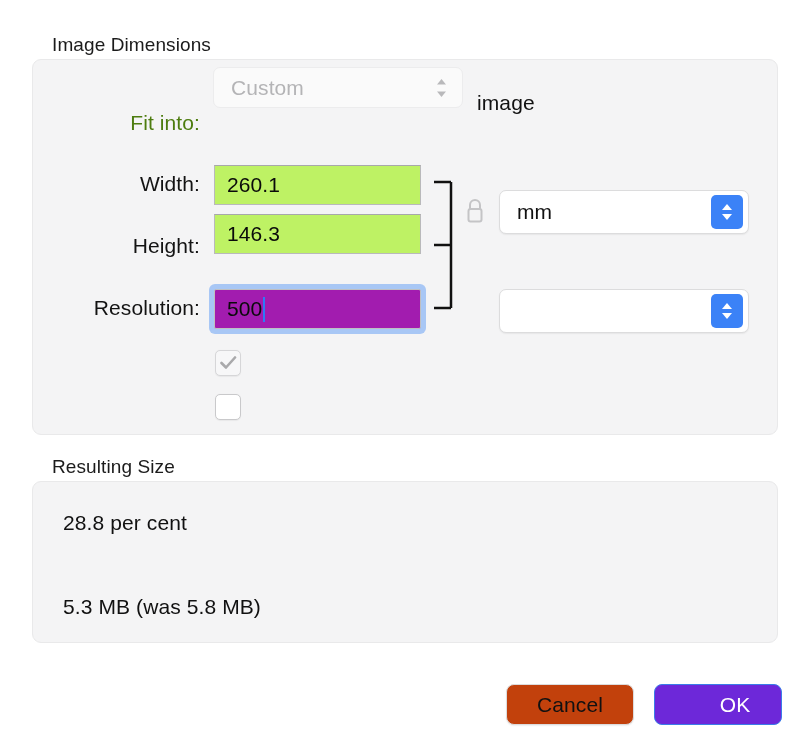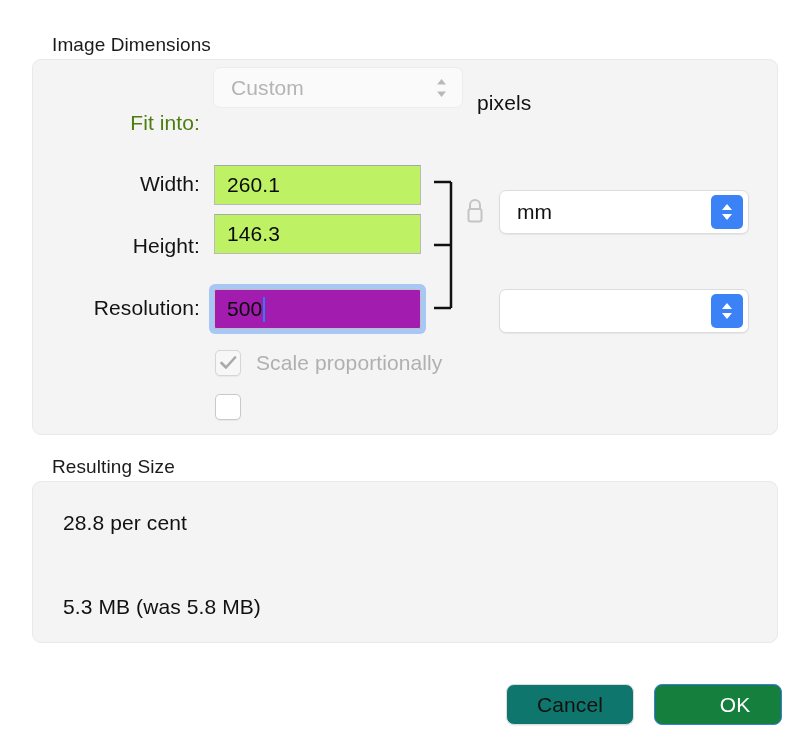--- a/index.html
+++ b/index.html
@@ -236,28 +236,28 @@
     box-sizing: border-box;
     border-radius: 8px;
     font-size: 21px;
     display: flex;
     align-items: center;
     justify-content: center;
     letter-spacing: 0.1px;
   }
   #cancel-button {
     left: 506px; top: 684px; width: 128px; height: 41px;
-    background: #0f766e;
+    background: #c2410c;
     border: 1px solid #dcdcdd;
     color: #111111;
     box-shadow: 0 1px 1.5px rgba(0,0,0,0.07);
   }
   #ok-button {
     left: 654px; top: 684px; width: 128px; height: 41px;
-    background: #15803d;
+    background: #6d28d9;
     border: 1px solid #3b7ce8;
     color: #ffffff;
     padding-left: 34px;
   }
 </style>
 </head>
 <body>
 
 <div class="group-label" id="dimensions-label">Image Dimensions</div>
 
@@ -268,21 +268,21 @@
 <div class="popup" id="fit-popup">
   <span class="popup-text">Custom</span>
   <span class="chevrons-plain">
     <svg width="13" height="22" viewBox="0 0 13 22">
       <path d="M6.5 2 L11 7.5 L2 7.5 Z" fill="#b9b9bb"></path>
       <path d="M6.5 20 L11 14.5 L2 14.5 Z" fill="#b9b9bb"></path>
     </svg>
   </span>
 </div>
 
-<div id="pixels-suffix">pixels</div>
+<div id="pixels-suffix">image</div>
 
 <div class="row-label" id="width-label">Width:</div>
 <div class="textfield" id="width-field">260.1</div>
 
 <div class="row-label" id="height-label">Height:</div>
 <div class="textfield" id="height-field">146.3</div>
 
 <div class="row-label" id="res-label">Resolution:</div>
 
 <div id="res-field-wrap">
@@ -323,21 +323,20 @@
     </svg>
   </span>
 </div>
 
 <div class="check-row" id="scale-row">
   <span class="checkbox dim">
     <svg width="17" height="14" viewBox="0 0 17 14">
       <path d="M1.5 7 L6 11.5 L15 1.5" stroke="#a9a9ab" stroke-width="2.6" fill="none" stroke-linecap="round" stroke-linejoin="round"></path>
     </svg>
   </span>
-  <span class="check-text dim">Scale proportionally</span>
 </div>
 
 <div class="check-row" id="resample-row">
   <span class="checkbox"></span>
 </div>
 
 <div class="group-label" id="resulting-label">Resulting Size</div>
 
 <div class="group-box" id="resulting-box"></div>
 

